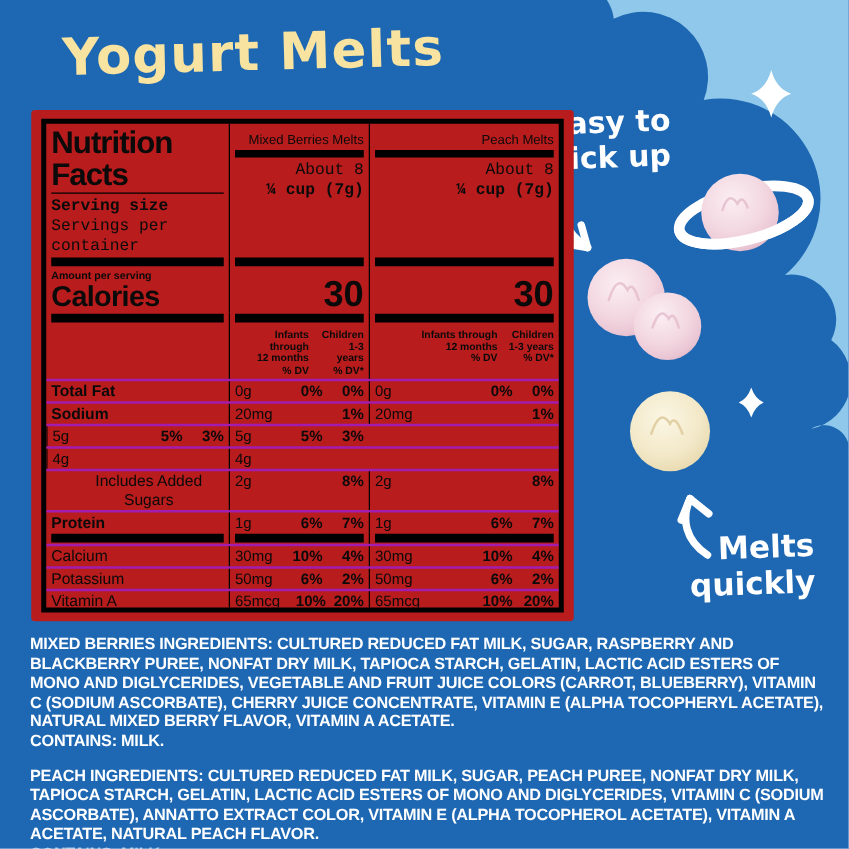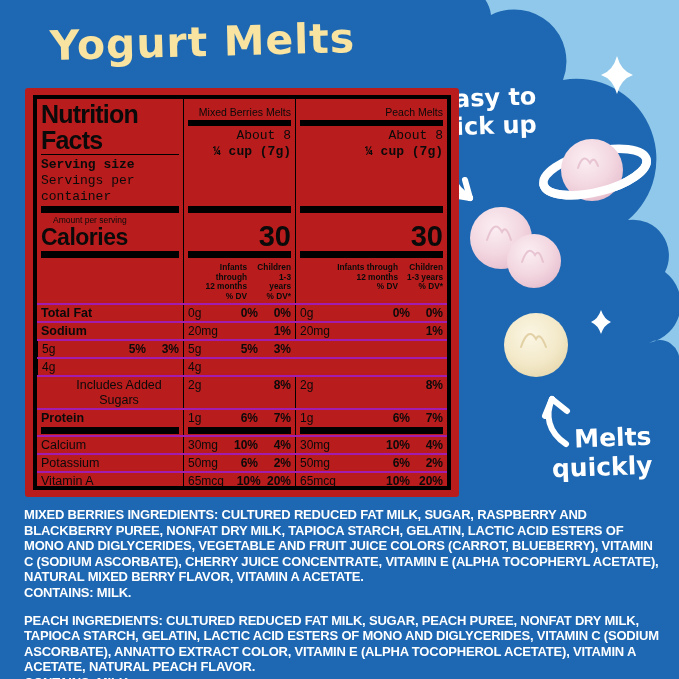--- a/index.html
+++ b/index.html
@@ -24,21 +24,21 @@
   .c.div{border-left:1px solid #000;}
   .rt{text-align:right;}
   .b{font-weight:bold;}
   .nf-head{font-size:25px;font-weight:bold;line-height:26px;letter-spacing:-0.8px;
            border-bottom:1.5px solid #000;padding:2px 0 1px 0;margin-bottom:2px;}
   .sv{font-size:13px;line-height:16px;font-family:Liberation Mono, monospace;}
   .prod{font-size:10.5px;line-height:12px;padding-top:7px;}
   .bar{height:6px;background:#000;margin:2px 0;}
   .bars .c{padding-top:1px;padding-bottom:1px;}
   .bar2{height:7px;background:#000;}
-  .aps{font-size:8.5px;font-weight:normal;line-height:10px;padding-top:1px;margin-left:12px;}
+  .aps{font-size:8.5px;font-weight:bold;line-height:10px;padding-top:1px;}
   .cal{font-size:23px;font-weight:bold;line-height:25px;letter-spacing:-0.5px;}
   .big30{font-size:29px;font-weight:bold;line-height:25px;display:flex;
          align-items:flex-end;justify-content:flex-end;padding-bottom:1px;}
   .subhead{display:flex;justify-content:flex-end;align-items:flex-start;gap:9px;
            font-size:8.3px;font-weight:bold;line-height:9.6px;text-align:right;
            padding-top:4px;padding-bottom:2px;}
   .pre{white-space:pre-line;}
   .nrow{display:grid;grid-template-columns:146px 112px 1fr;border-top:2px solid #a21caf;}
   .nrow .name{font-size:12.5px;line-height:15px;padding-top:1px;}
   .ind1{padding-left:12px;}

